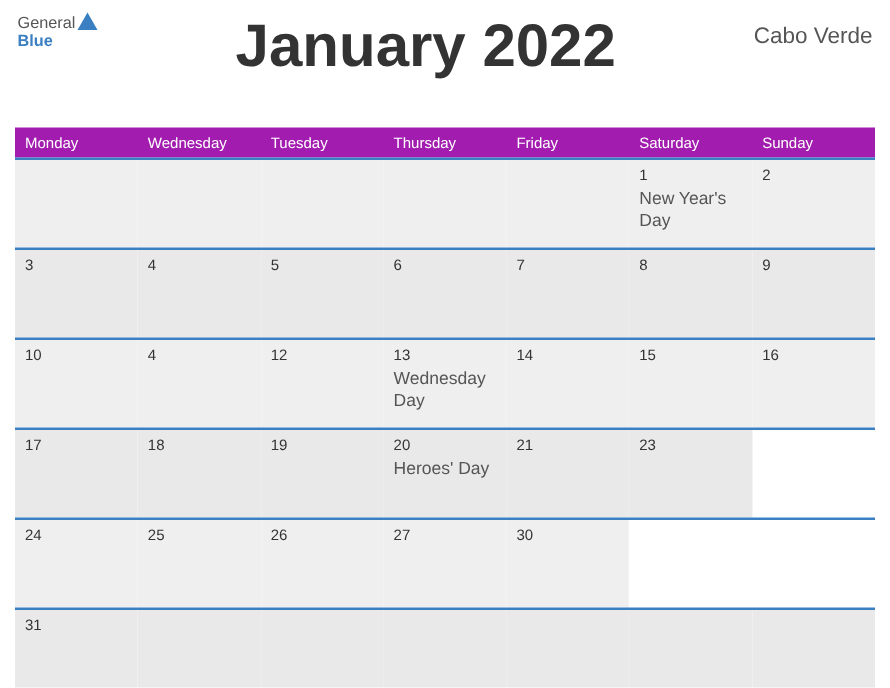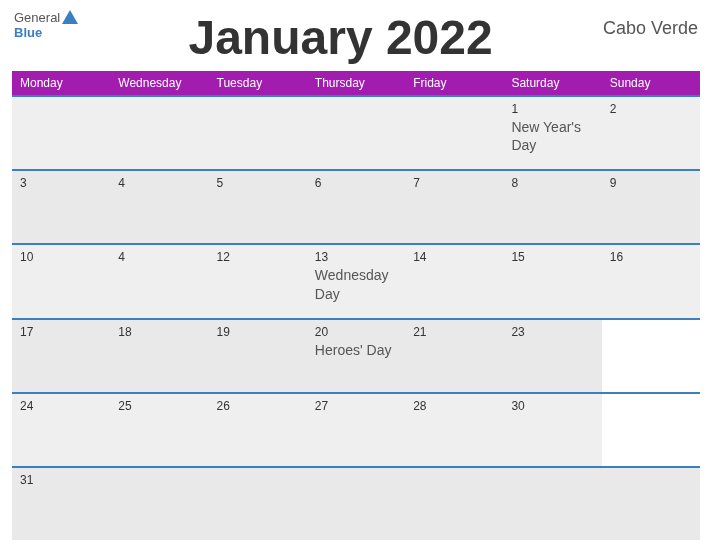--- a/index.html
+++ b/index.html
@@ -9,20 +9,21 @@
       background: #fff;
       font-family: Arial, sans-serif;
       overflow: hidden;
     }
     .calendar-container {
       width: 712px;
       height: 550px;
       padding: 10px 12px;
       display: flex;
       flex-direction: column;
+      gap: 31px;
     }
     .header {
       display: flex;
       align-items: flex-start;
       justify-content: space-between;
       margin-bottom: 6px;
       padding: 0 2px;
     }
     .logo-text-general {
       font-size: 13px;
@@ -254,23 +255,20 @@
           <div class="day-cell">
             <span class="day-num">25</span>
           </div>
           <div class="day-cell">
             <span class="day-num">26</span>
           </div>
           <div class="day-cell">
             <span class="day-num">27</span>
           </div>
           <div class="day-cell">
-            <span class="day-num">28</span>
-          </div>
-          <div class="day-cell">
             <span class="day-num">30</span>
           </div>
         </div>
         <div class="week-row">
           <div class="day-cell">
             <span class="day-num">31</span>
           </div>
           <div class="day-cell empty"></div>
           <div class="day-cell empty"></div>
           <div class="day-cell empty"></div>

